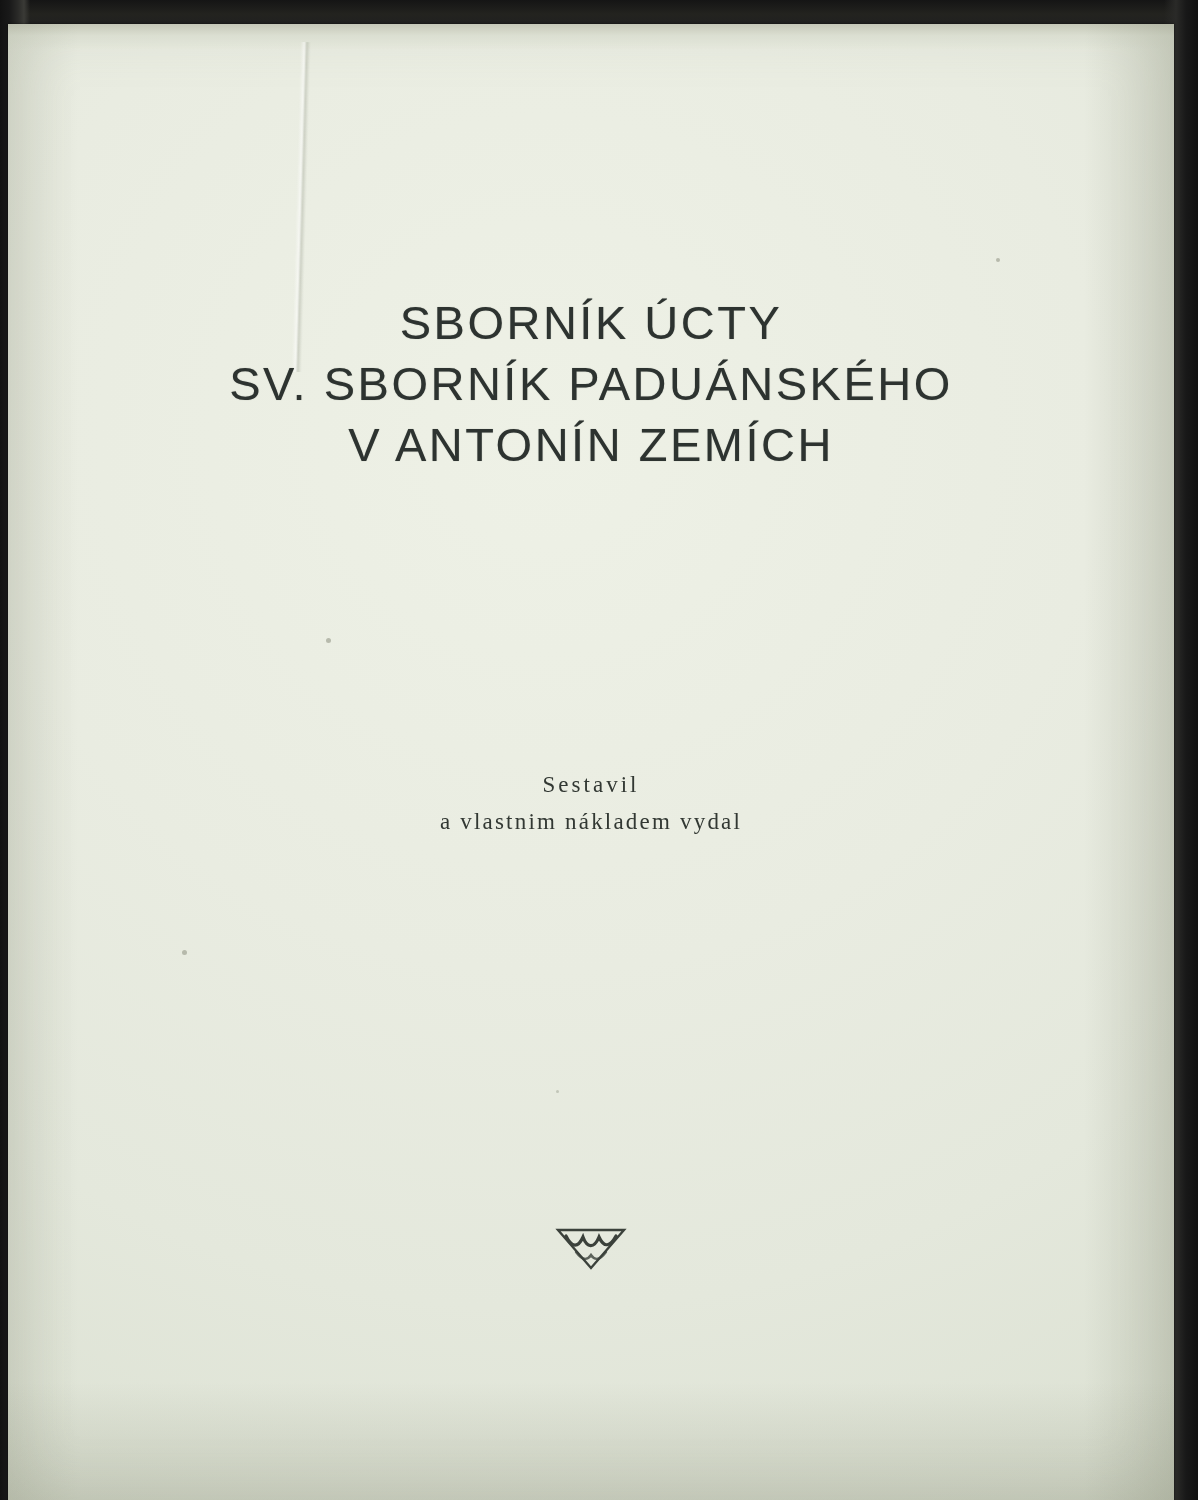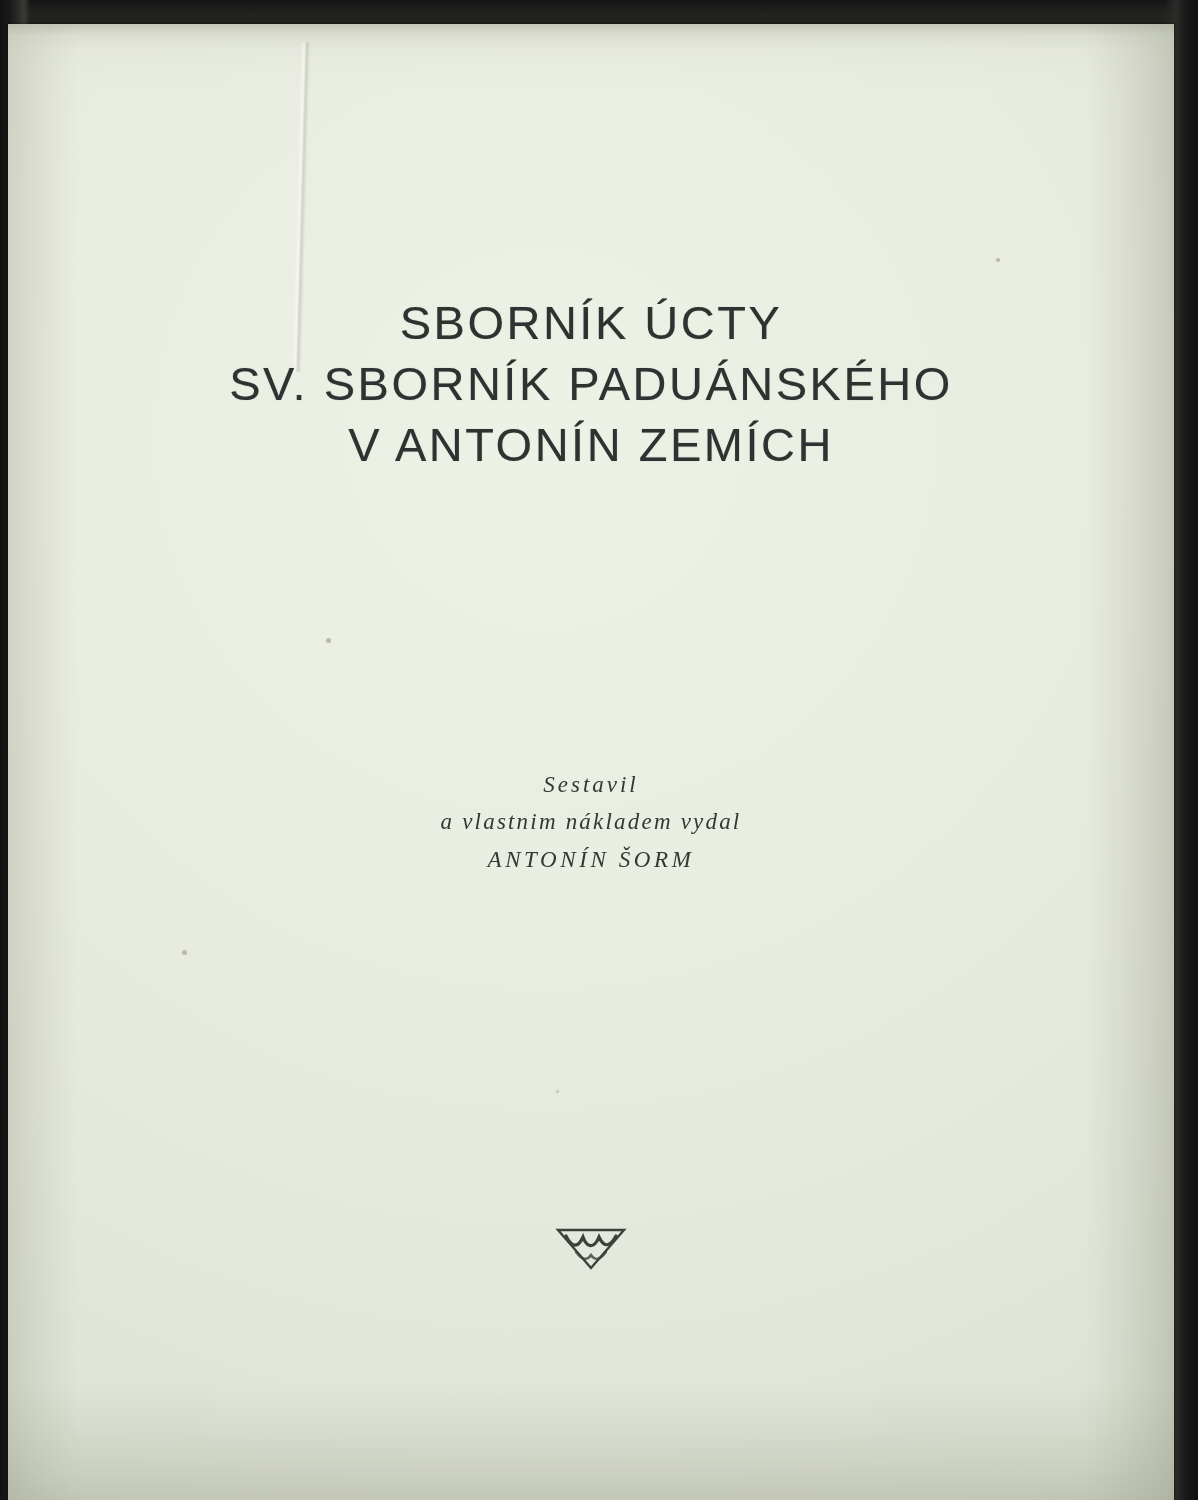--- a/index.html
+++ b/index.html
@@ -120,21 +120,20 @@
   .byline-block {
     position: absolute;
     left: 0;
     top: 742px;
     width: 1166px;
     text-align: center;
     color: #323833;
   }
   .byline {
     font-family: "Liberation Serif", serif;
-    font-style: italic;
     line-height: 1.62;
   }
   .byline.b1 { font-size: 23px; letter-spacing: 3px; }
   .byline.b2 { font-size: 23px; letter-spacing: 2.2px; }
   .byline.b3 { font-size: 23px; letter-spacing: 3.6px; }
 
   .ornament {
     position: absolute;
     left: 50%;
     top: 1198px;
@@ -163,21 +162,20 @@
 
     <div class="title-block">
       <div class="title-line l1">SBORNÍK ÚCTY</div>
       <div class="title-line l2">SV. SBORNÍK PADUÁNSKÉHO</div>
       <div class="title-line l3">V ANTONÍN ZEMÍCH</div>
     </div>
 
     <div class="byline-block">
       <div class="byline b1">Sestavil</div>
       <div class="byline b2">a vlastnim nákladem vydal</div>
-      <div class="byline b3">ANTONÍN ŠORM</div>
     </div>
 
     <div class="ornament">
       <svg viewBox="0 0 74 50" width="74" height="50" aria-hidden="true">
         <path d="M4 8 L70 8 L37 46 Z" fill="none" stroke="#3b413b" stroke-width="2.4"></path>
         <path d="M12 14 C18 26, 24 26, 29 15 C33 26, 40 27, 45 15 C50 26, 56 25, 62 14" fill="none" stroke="#3b413b" stroke-width="3.2" stroke-linecap="round"></path>
         <path d="M22 30 C28 38, 33 39, 37 33 C41 39, 46 38, 52 30" fill="none" stroke="#3b413b" stroke-width="2.4" stroke-linecap="round" opacity="0.8"></path>
       </svg>
     </div>
   </div>

